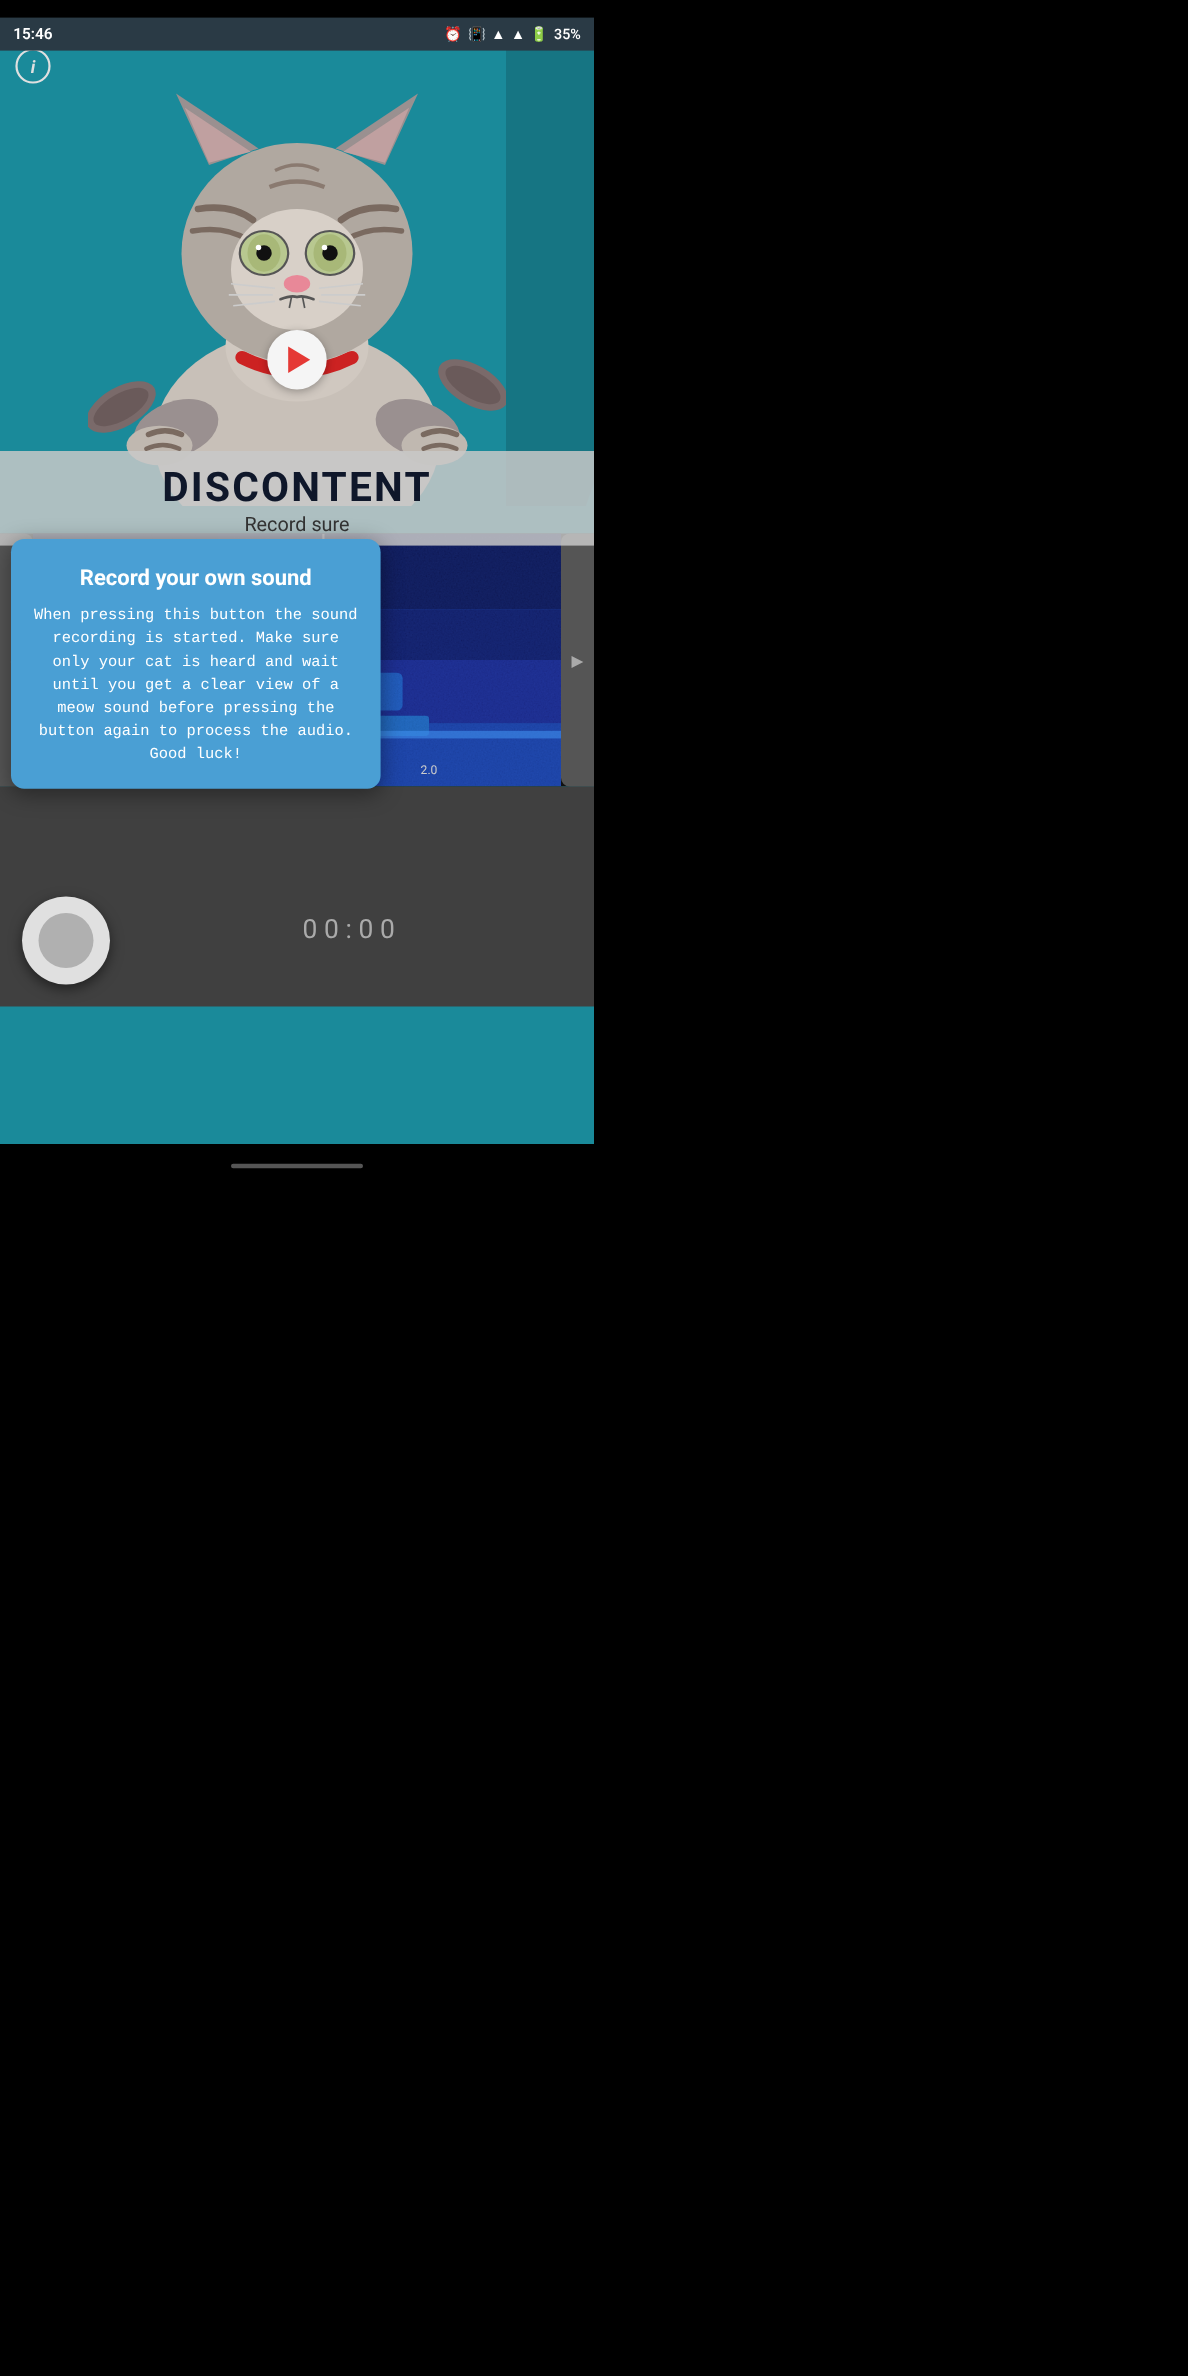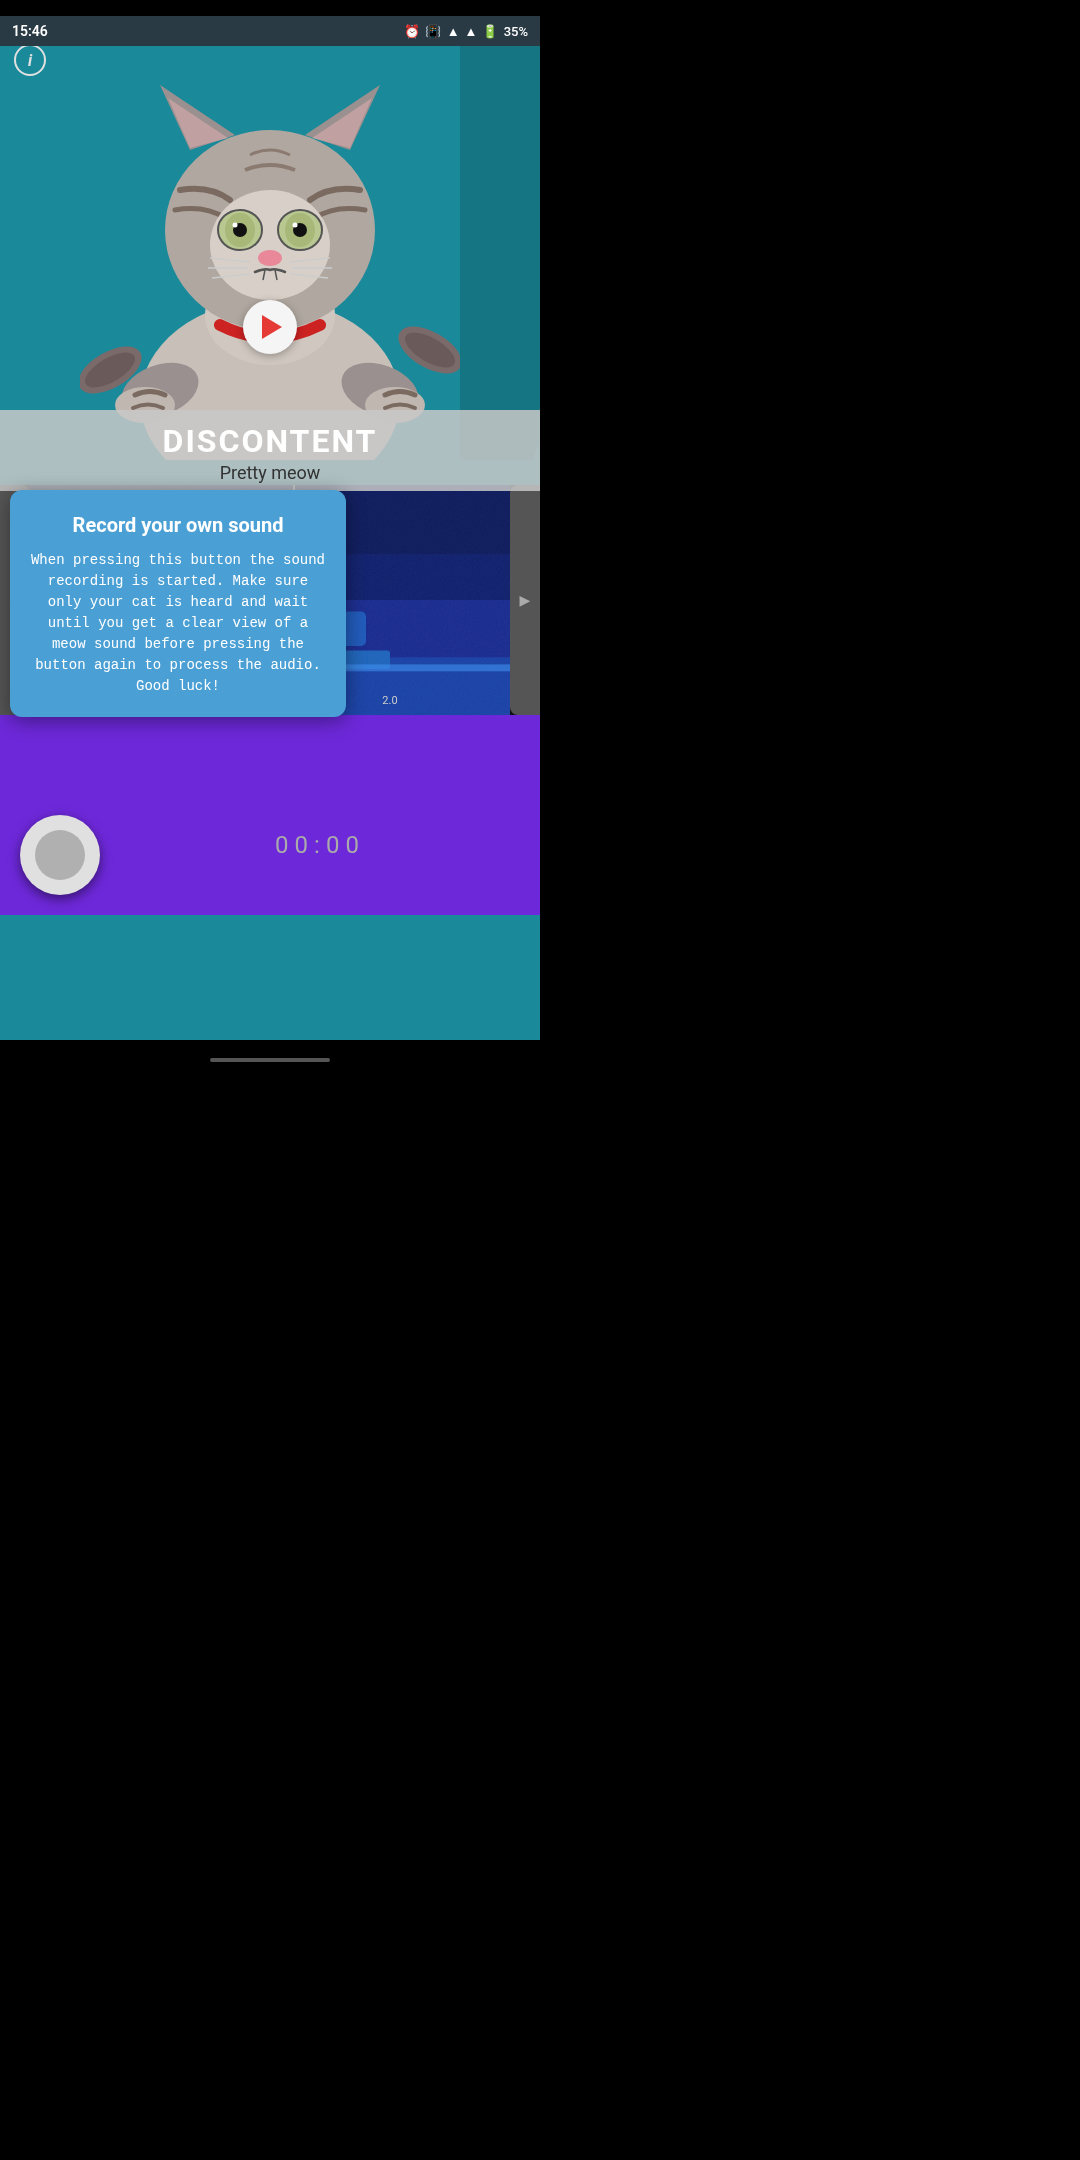--- a/index.html
+++ b/index.html
@@ -133,23 +133,23 @@
       position: absolute;
       top: 380px;
       left: 0;
       width: 100%;
       background: rgba(200,200,200,0.85);
       padding: 12px 0 8px;
       text-align: center;
       z-index: 20;
     }
     .emotion-title {
-      font-size: 32px;
+      font-size: 37px;
       font-weight: 700;
-      color: #ffffff;
+      color: #0f172a;
       letter-spacing: 2px;
     }
     .emotion-subtitle {
       font-size: 18px;
       color: #333;
       margin-top: 2px;
     }
 
     
     .spectrogram-area {
@@ -245,21 +245,21 @@
       font-size: 14px;
     }
 
     
     .controls-area {
       position: absolute;
       top: 685px;
       left: 0;
       width: 100%;
       height: 200px;
-      background: #6d28d9;
+      background: #404040;
       display: flex;
       align-items: center;
       z-index: 15;
       padding: 10px 16px;
     }
 
     
     .record-btn {
       position: absolute;
       bottom: 20px;
@@ -462,21 +462,21 @@
       <path d="M305,365 Q320,358 335,365" stroke="#7a6a60" stroke-width="5" fill="none" stroke-linecap="round"></path>
       <path d="M305,378 Q320,371 335,378" stroke="#7a6a60" stroke-width="4" fill="none" stroke-linecap="round"></path>
     </svg>
 
     <div class="play-btn" style="position:absolute; top:270px; left:50%; transform:translateX(-50%);">
     </div>
   </div>
 
   <div class="emotion-area">
     <div class="emotion-title">DISCONTENT</div>
-    <div class="emotion-subtitle">Pretty meow</div>
+    <div class="emotion-subtitle">Record sure</div>
   </div>
 
   <div class="spectrogram-area">
 
     <div class="freq-labels">
       <span class="freq-label">16k</span>
       <span class="freq-label">8k</span>
       <span class="freq-label">4k</span>
       <span class="freq-label">2k</span>
     </div>

